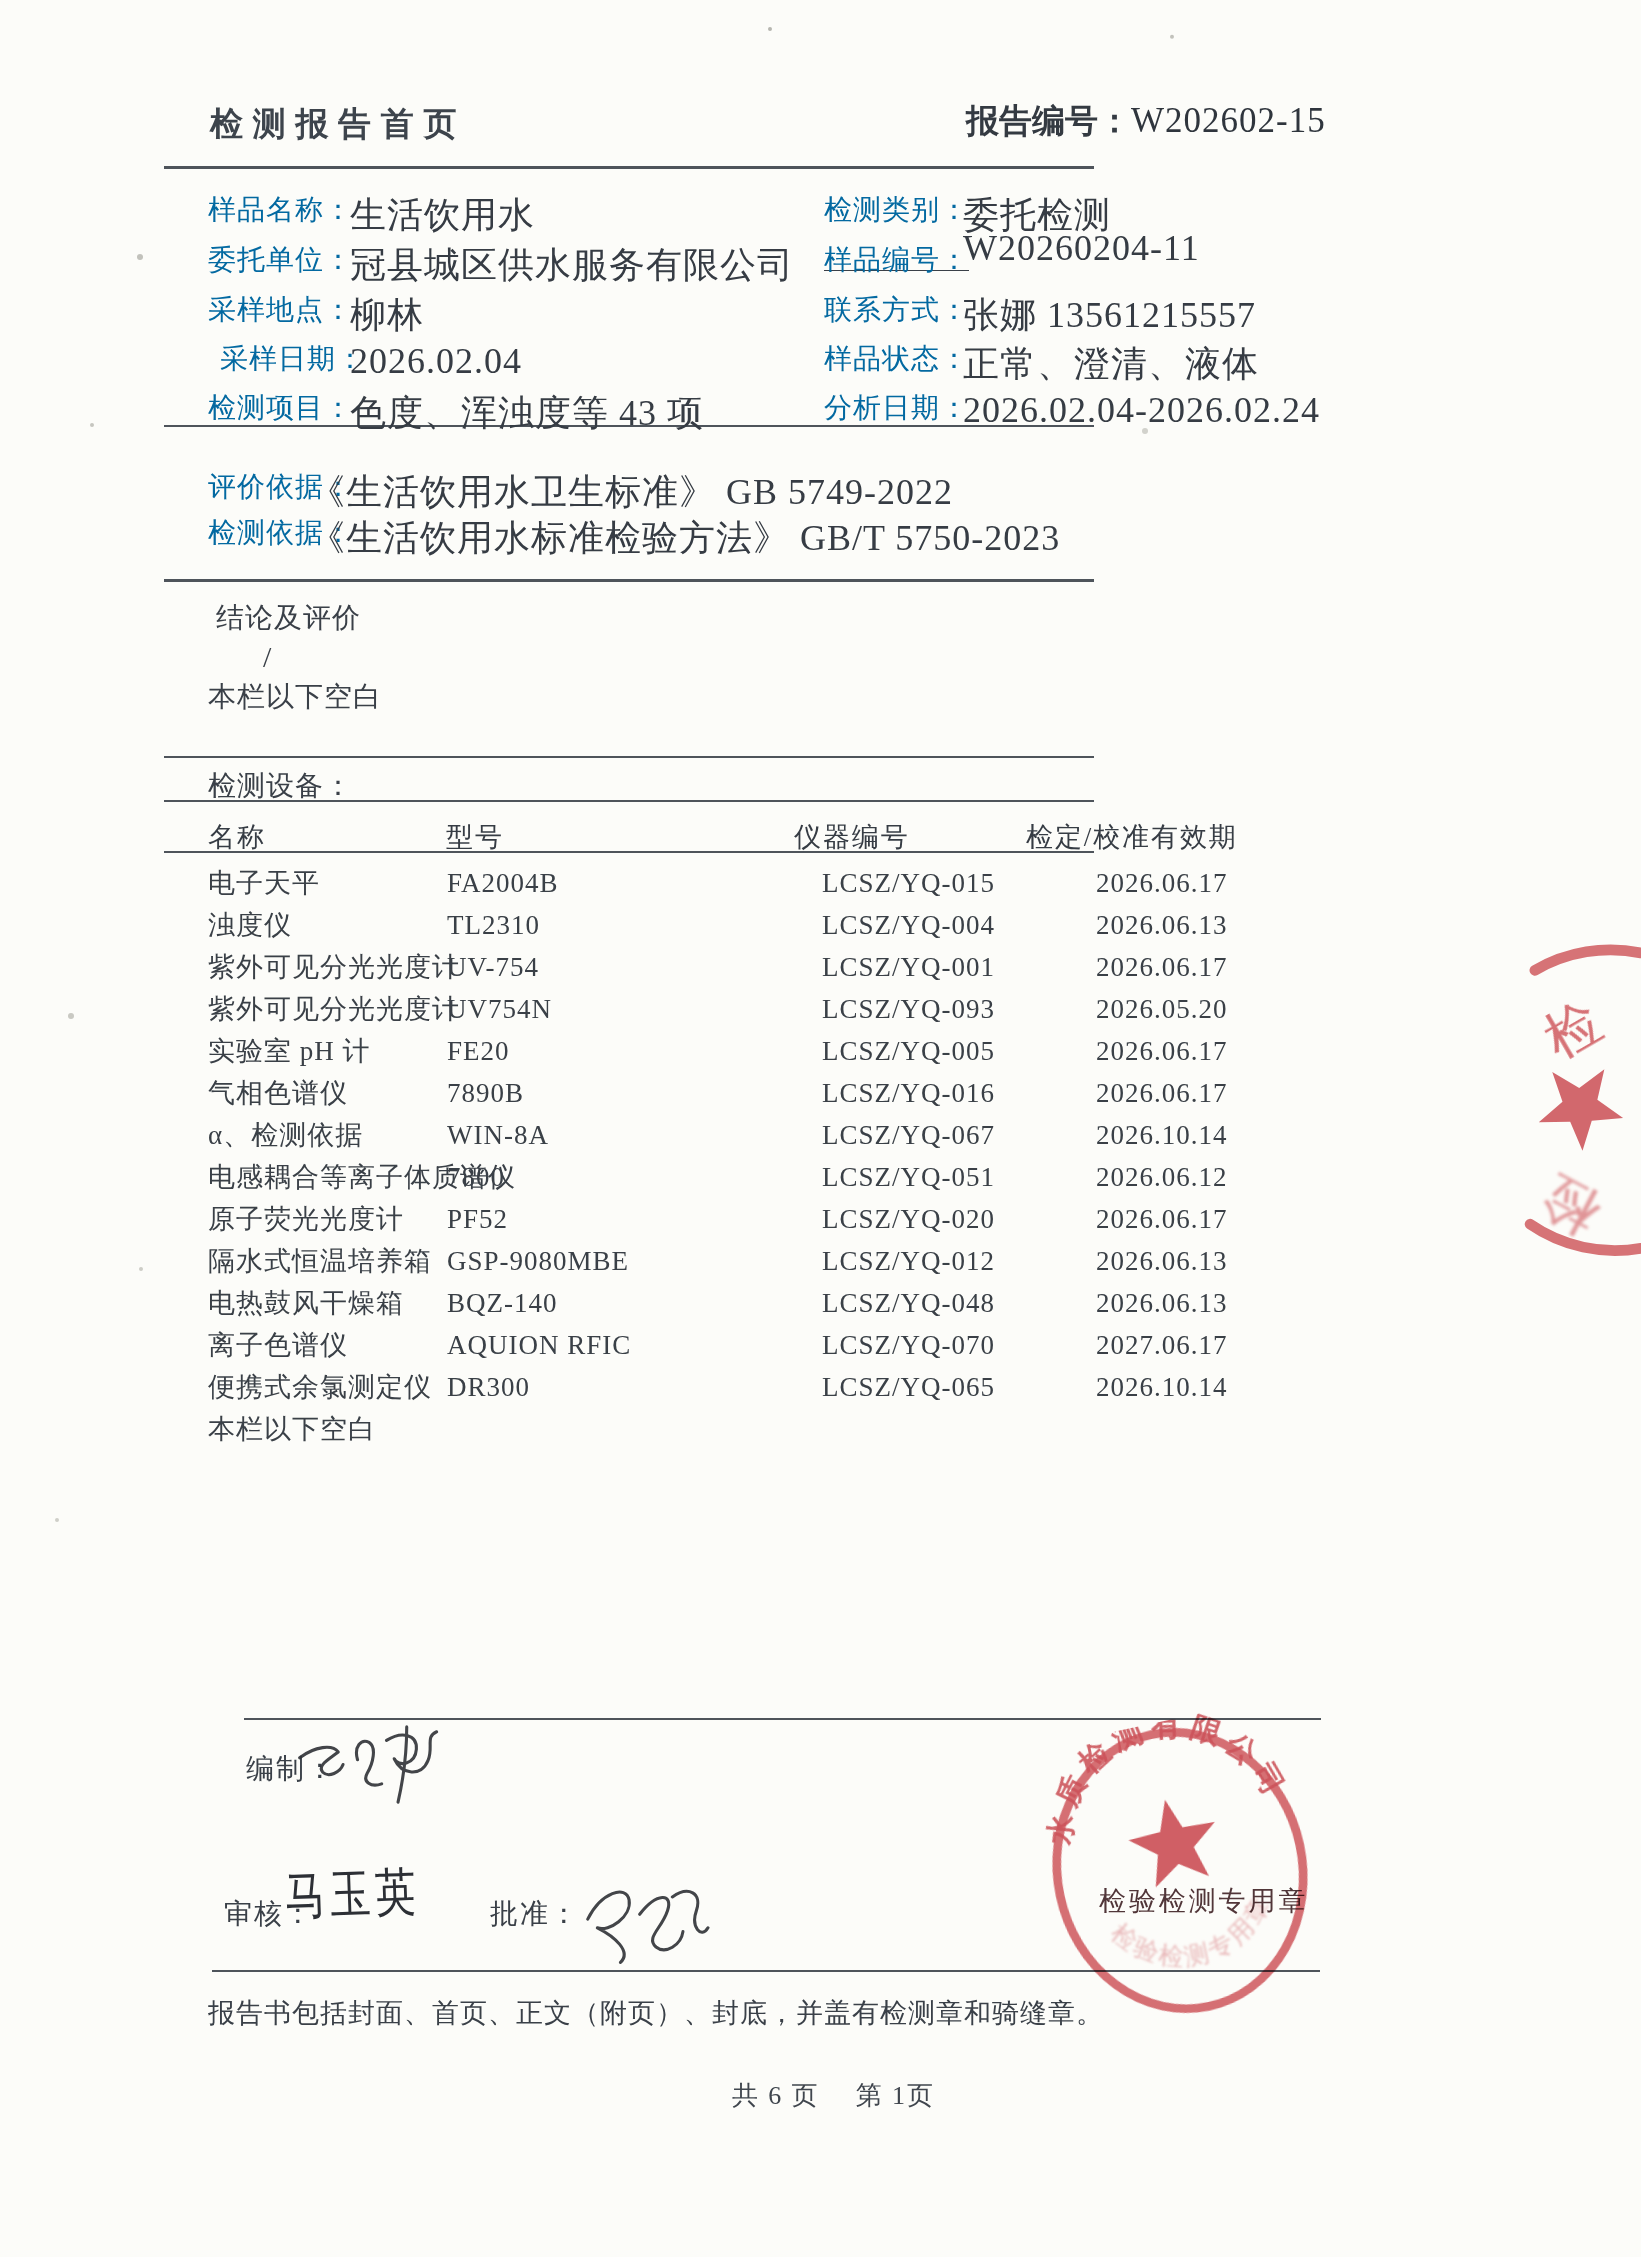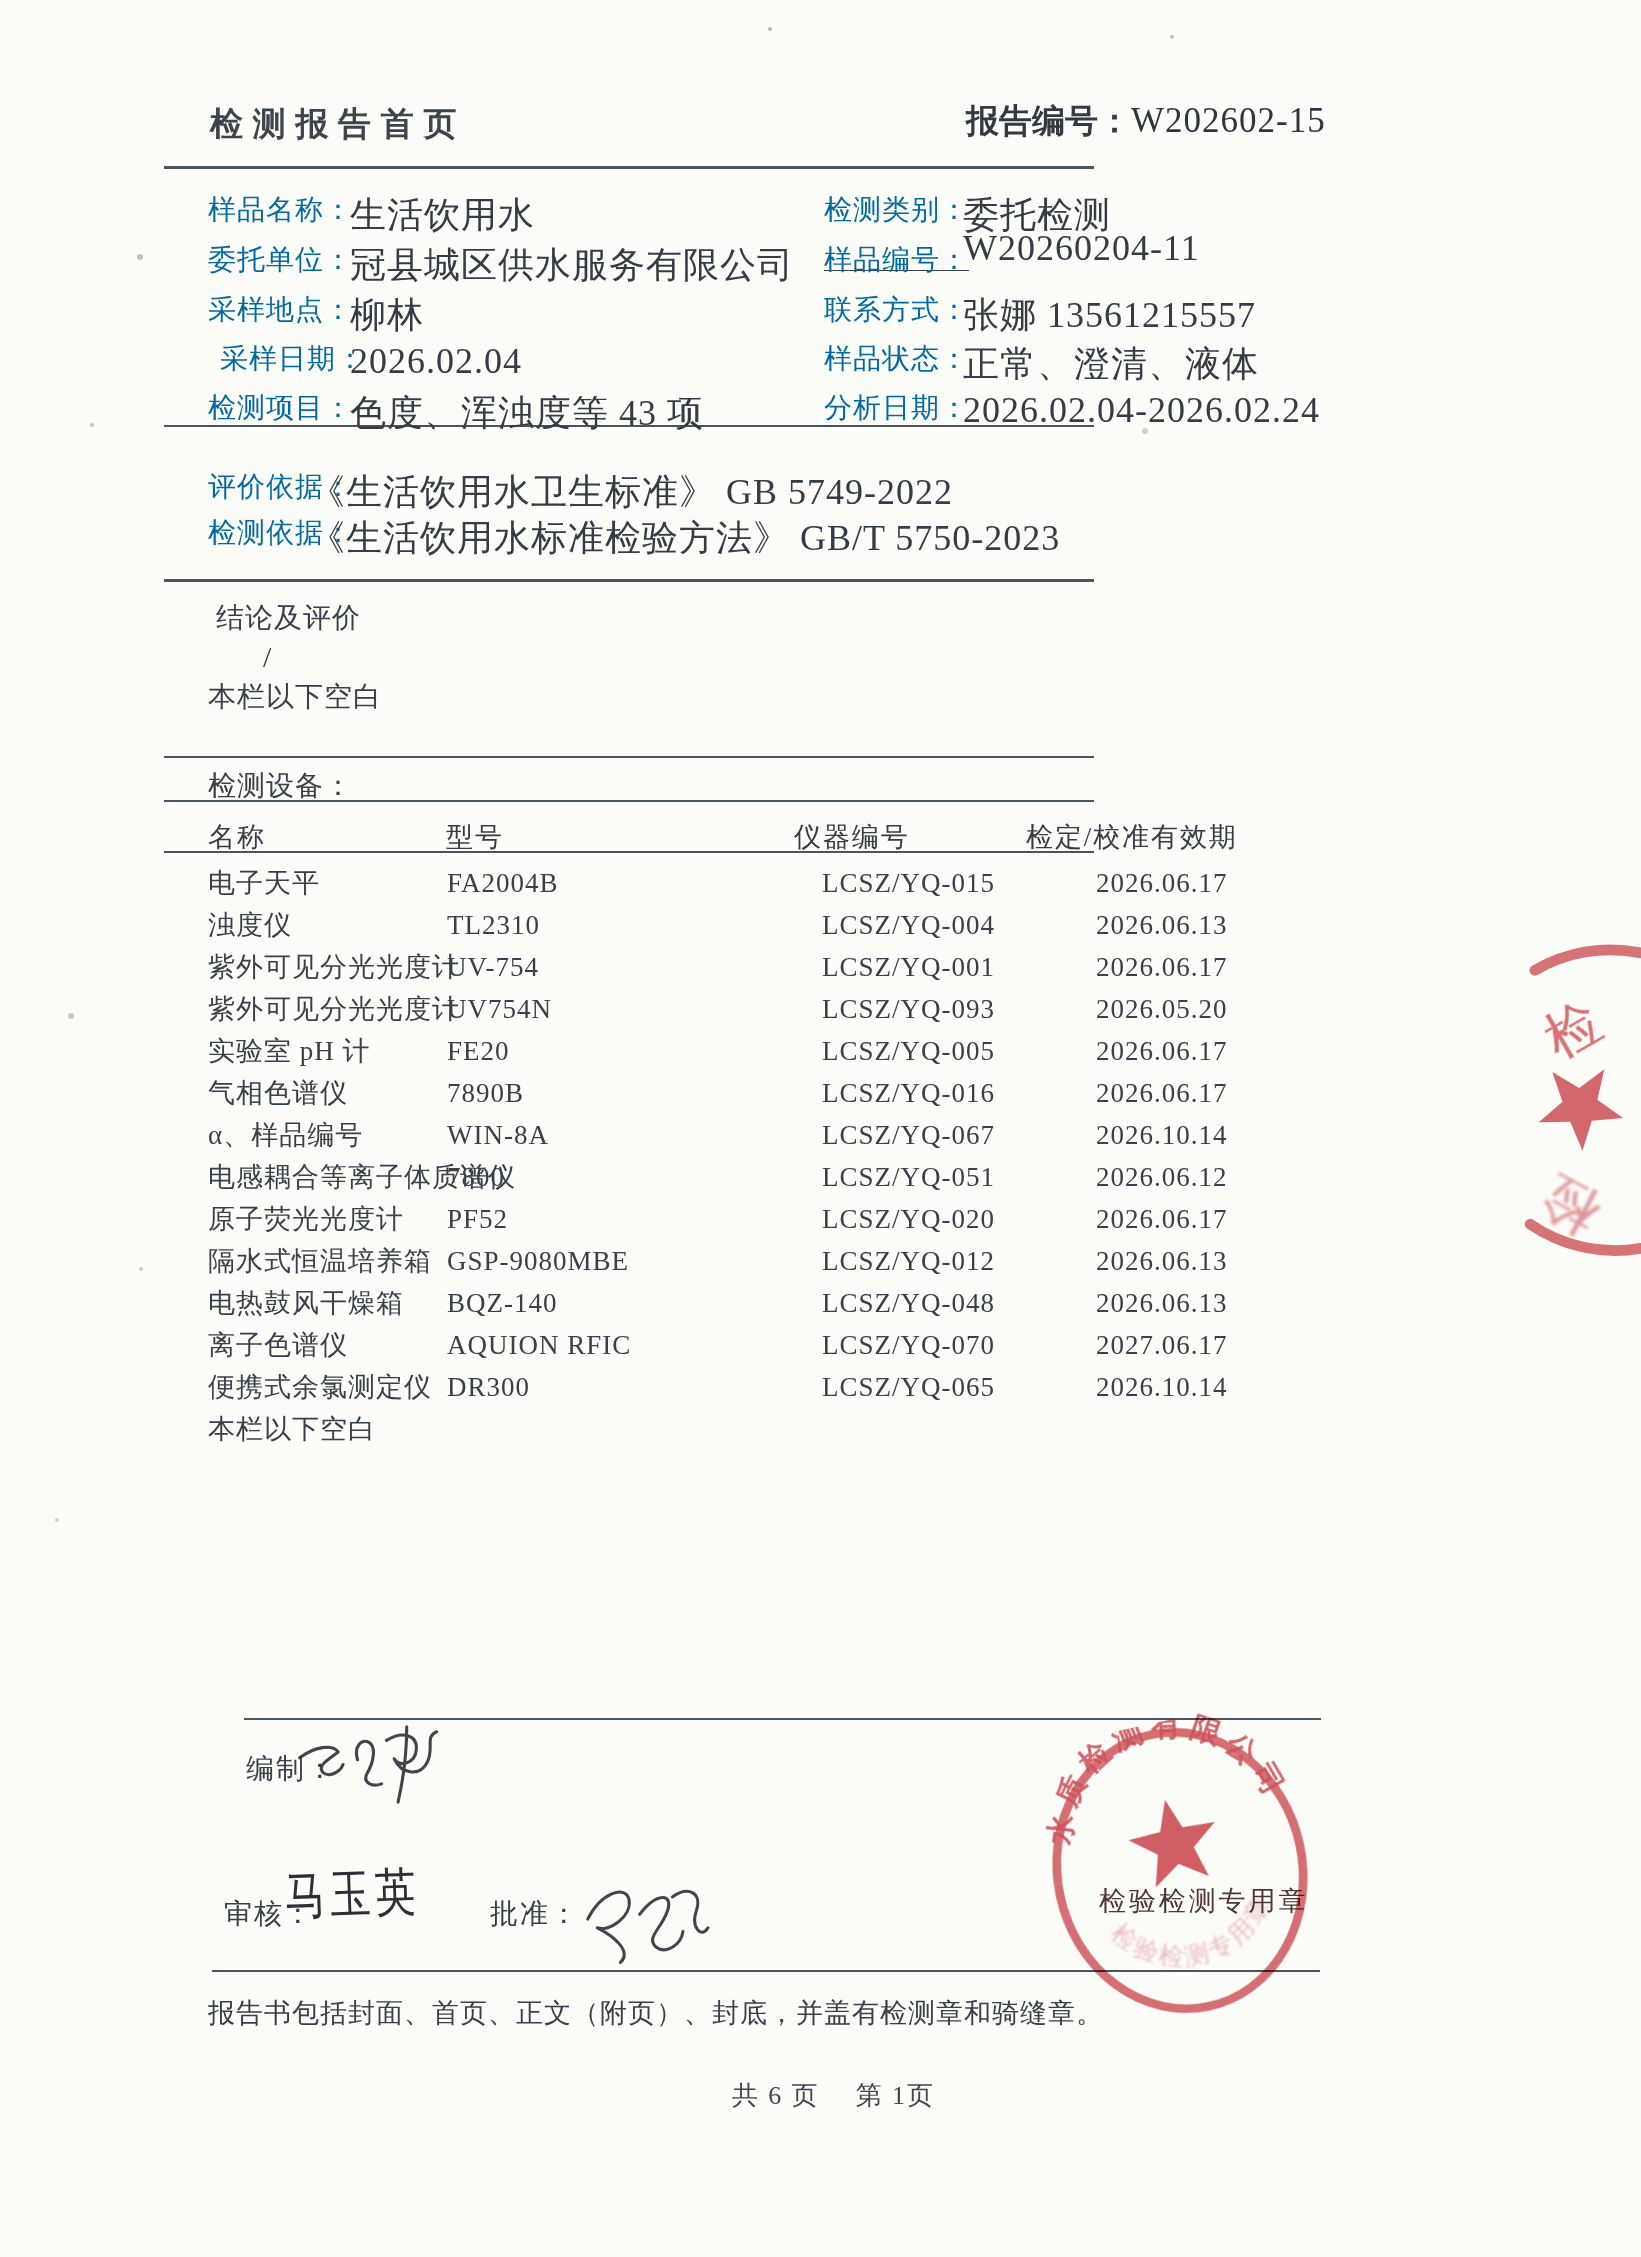--- a/index.html
+++ b/index.html
@@ -124,21 +124,21 @@
     <div class="eq-cell">实验室 pH 计</div>
     <div class="eq-cell">FE20</div>
     <div class="eq-cell">LCSZ/YQ-005</div>
     <div class="eq-cell">2026.06.17</div>
 
     <div class="eq-cell">气相色谱仪</div>
     <div class="eq-cell">7890B</div>
     <div class="eq-cell">LCSZ/YQ-016</div>
     <div class="eq-cell">2026.06.17</div>
 
-    <div class="eq-cell">α、样品编号</div>
+    <div class="eq-cell">α、检测依据</div>
     <div class="eq-cell">WIN-8A</div>
     <div class="eq-cell">LCSZ/YQ-067</div>
     <div class="eq-cell">2026.10.14</div>
 
     <div class="eq-cell">电感耦合等离子体质谱仪</div>
     <div class="eq-cell">7800</div>
     <div class="eq-cell">LCSZ/YQ-051</div>
     <div class="eq-cell">2026.06.12</div>
 
     <div class="eq-cell">原子荧光光度计</div>

